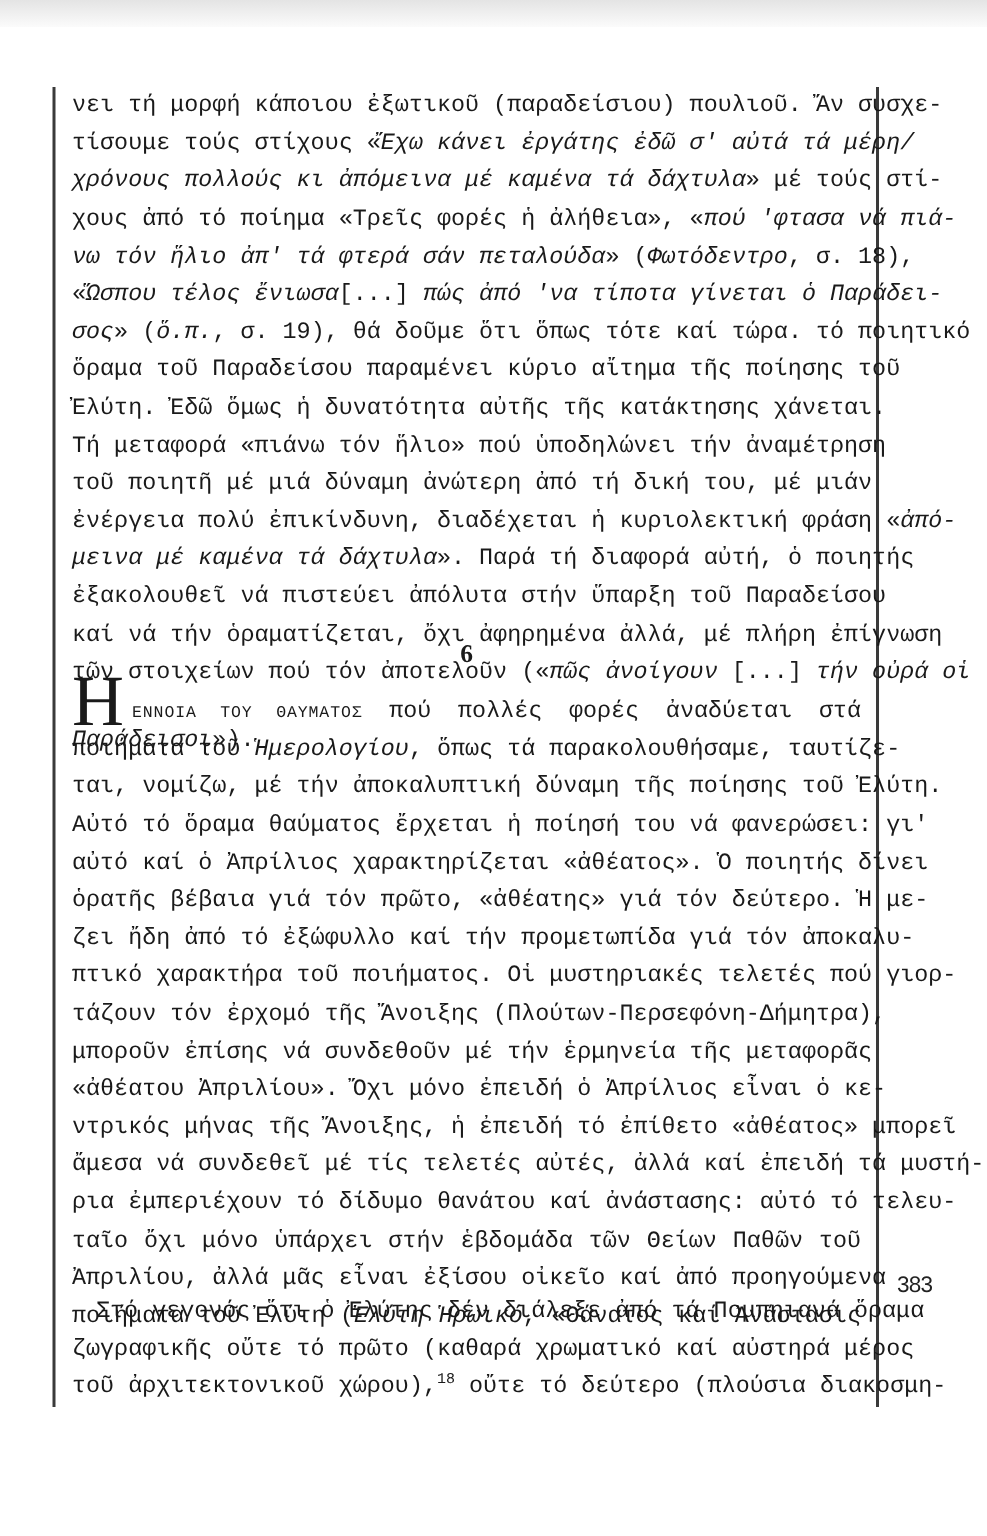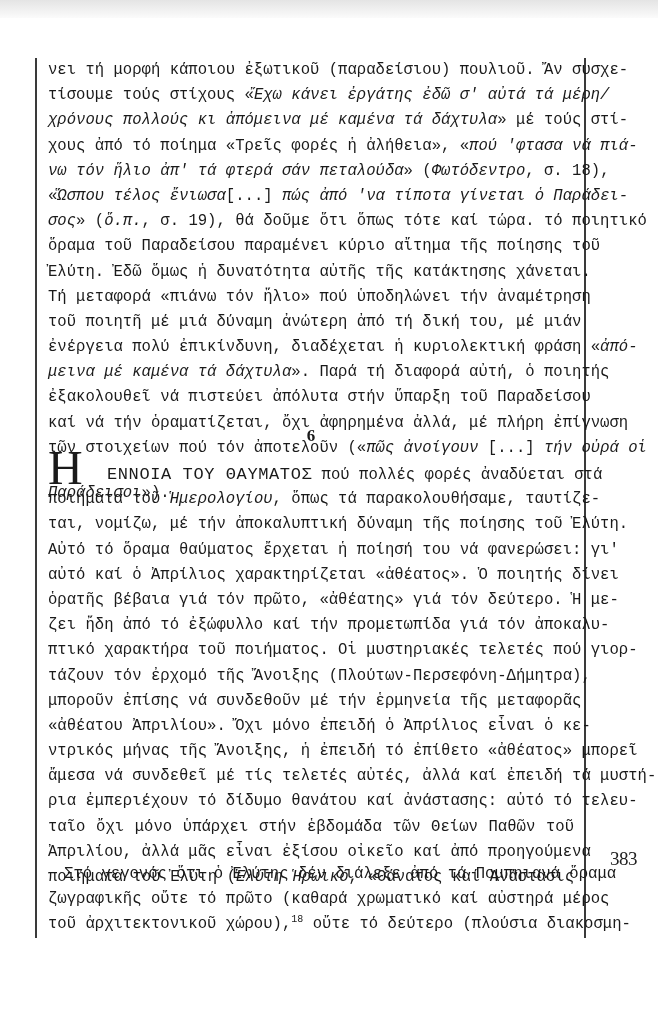--- a/index.html
+++ b/index.html
@@ -29,25 +29,24 @@
     }
     .rule-right {
       position: absolute;
       left: 584px; top: 58px;
       width: 2px; height: 880px;
       background: #3a3a3a;
     }
     .page-number {
       position: absolute;
       left: 598px; top: 848px;
-      font-family: Liberation Serif, serif;
-      font-size: 19px;
+      font-family: Liberation Sans, sans-serif;
+      font-size: 15px;
       color: #222;
       letter-spacing: -0.5px;
-      margin-left: 12px;
     }
     .text-block {
       position: absolute;
       left: 48px;
       width: 526px;
       font-family: Liberation Mono, monospace;
       font-size: 15.6px;
       line-height: 25.2px;
       text-align: justify;
     }
@@ -77,23 +76,22 @@
     .drop-cap {
       position: absolute;
       left: 48px;
       top: 448px;
       font-family: "Liberation Serif", serif;
       font-size: 48px;
       line-height: 40px;
       color: #1a1a1a;
     }
     .smallcaps {
-      font-size: 17px;
+      font-size: 11px;
       letter-spacing: 0.6px;
-      margin-left: 19px;
     }
     .first-line-after-cap {
       padding-left: 40px;
     }
   </style>
 </head>
 <body>
 
 <div class="top-shade"></div>
 <div class="rule-left"></div>

